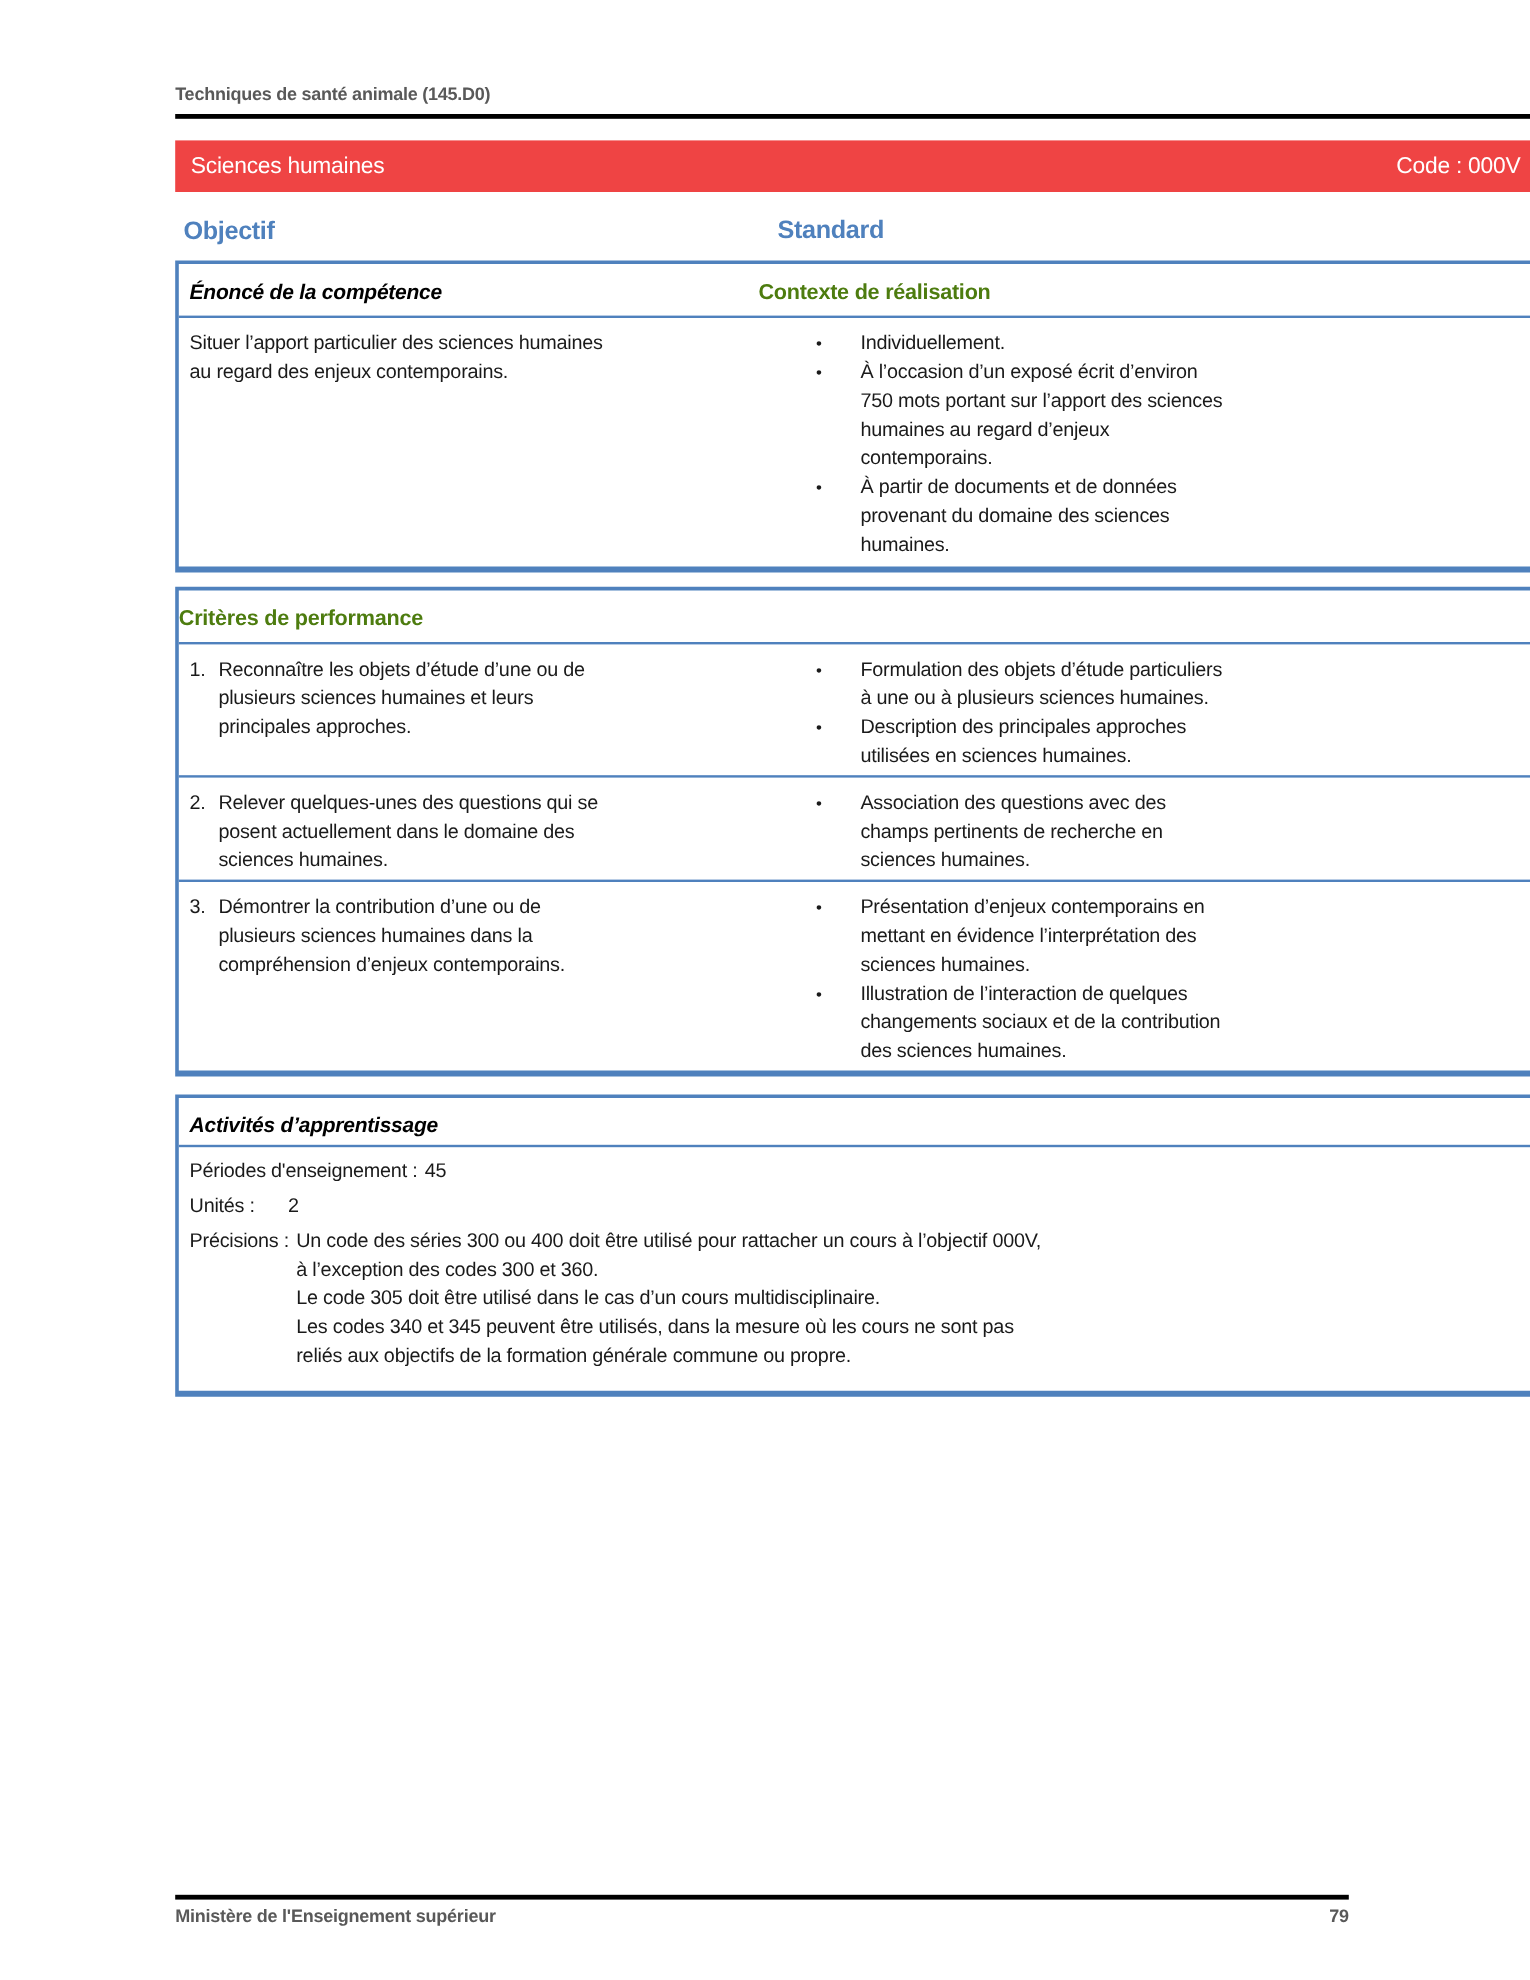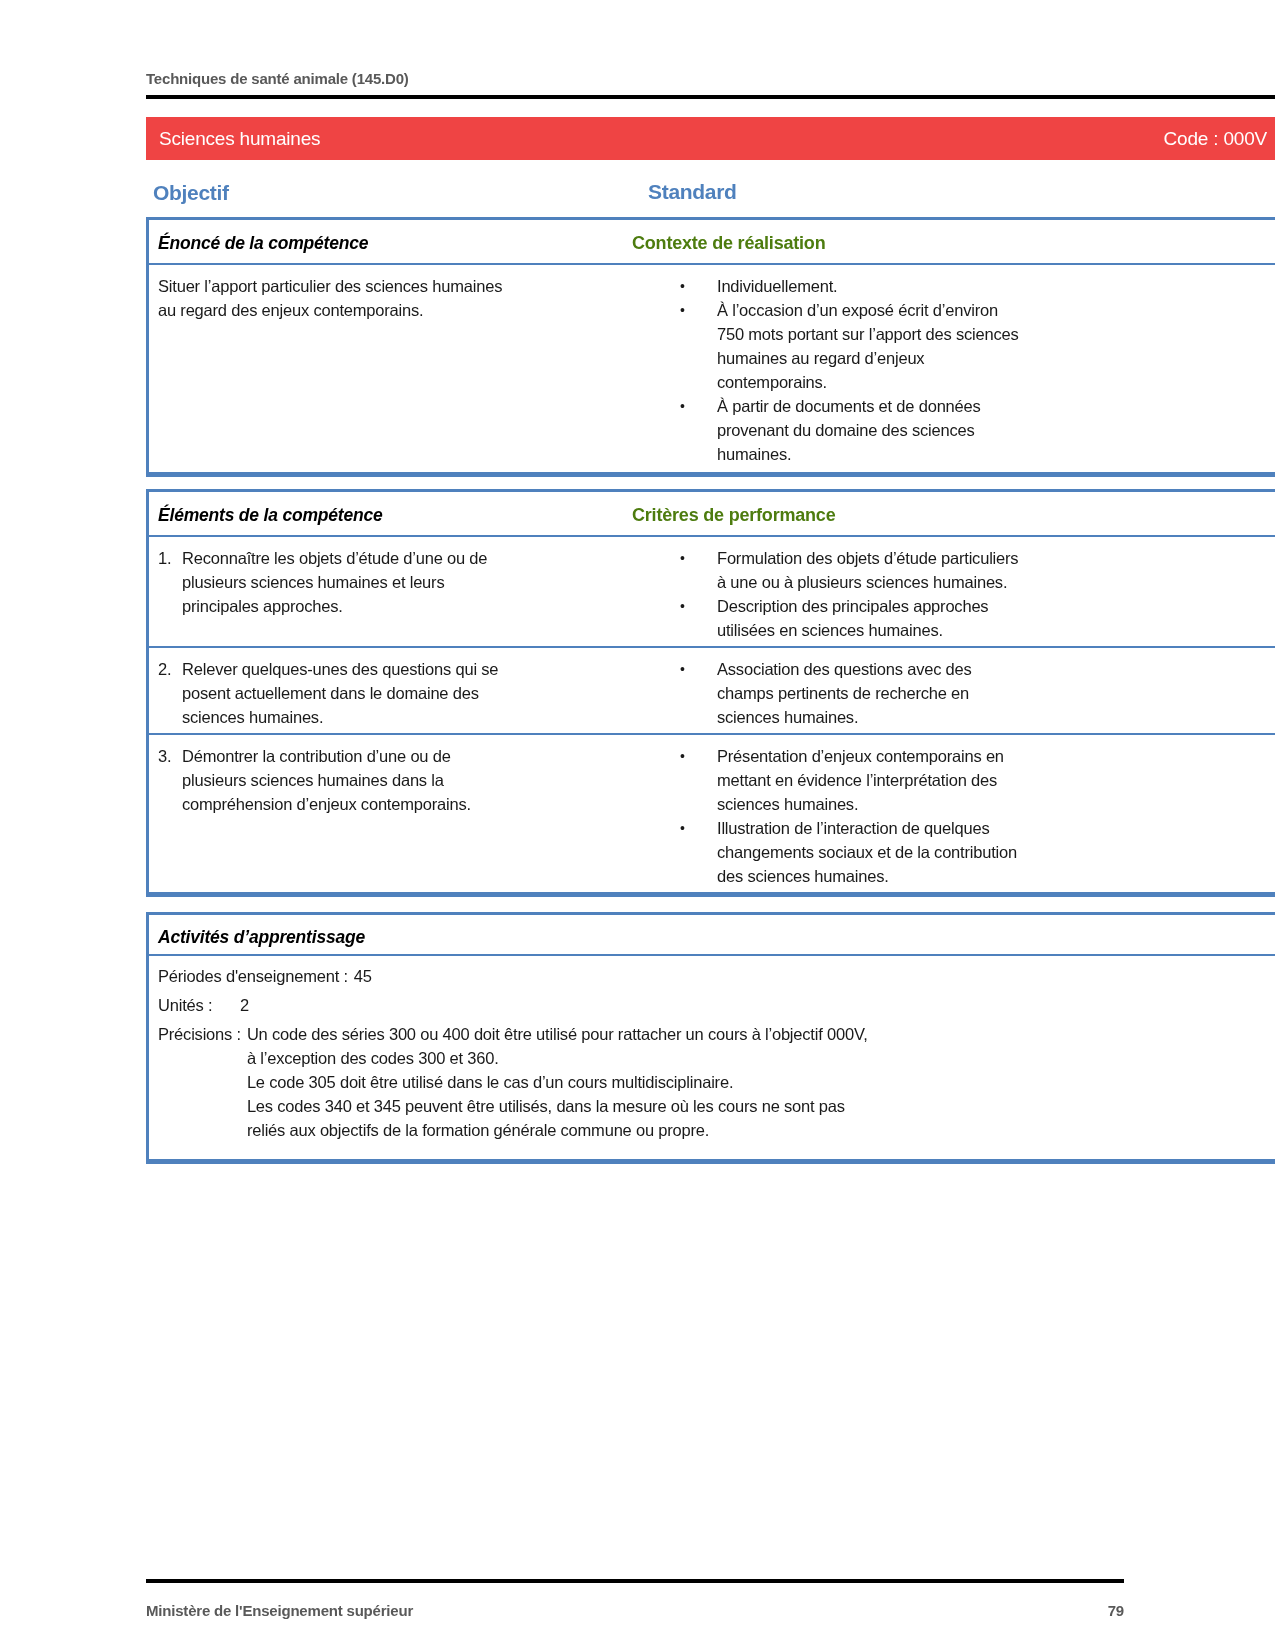--- a/index.html
+++ b/index.html
@@ -85,21 +85,21 @@
   .act-rows{padding:8px 0 12px 0;}
   .a-row{display:flex;margin-bottom:5px;}
   .a-label{min-width:76px;white-space:nowrap;padding-left:9px;box-sizing:content-box;}
   .a-val{margin-left:6px;flex:1;padding-right:8px;}
   .a-val .para{margin:0 0 0 0;}
 
   
   .footer{
     position:absolute;left:146px;top:1579px;width:978px;
     border-top:4px solid #000;
-    padding-top:19px;
+    padding-top:6px;
     display:flex;justify-content:space-between;
     font-size:15px;font-weight:bold;color:#595959;letter-spacing:-0.2px;
   }
 </style>
 </head>
 <body>
 
 <div class="page">
   <div class="content">
 
@@ -145,21 +145,20 @@
             <span class="ml">À partir de documents et de données
 provenant du domaine des sciences
 humaines.</span>
           </div>
         </div>
       </div>
     </section>
 
     <section class="box t2">
       <div class="thead">
-        <div class="hl">Éléments de la compétence</div>
         <div class="hr">Critères de performance</div>
       </div>
 
       <div class="trow body-txt">
         <div class="cell-l">
           <span class="num">1.</span>
           <div class="ltxt ml">Reconnaître les objets d’étude d’une ou de
 plusieurs sciences humaines et leurs
 principales approches.</div>
         </div>

